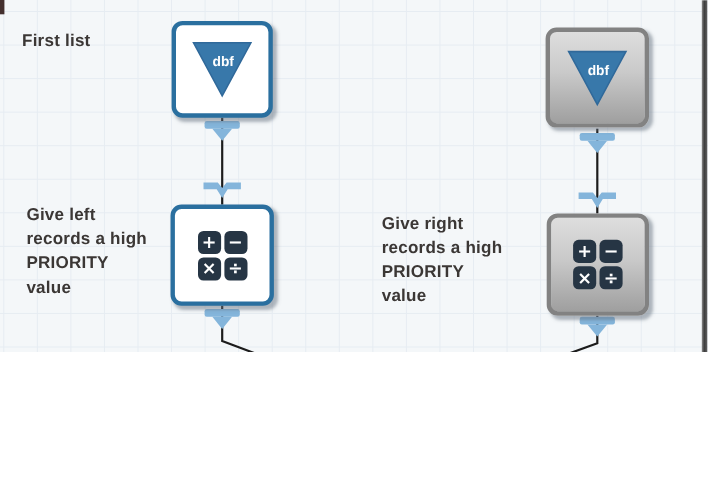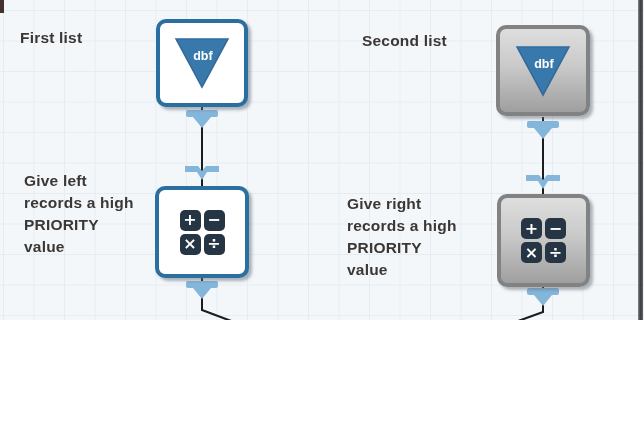--- a/index.html
+++ b/index.html
@@ -48,22 +48,21 @@
 <body>
 
 <div class="page">
   <div class="torn-wrap">
     <div class="canvas">
 
       <div class="right-border"></div>
       <div class="corner-mark"></div>
 
       <div class="ann" style="left:20px;top:27px">First list</div>
-      <div class="ann" style="left:362px;top:30px">Second list</div>
-      <div class="ann" style="left:24px;top:170px">Give left
+      <div class="ann" style="left:24px;top:185px">Give left
 records a high
 PRIORITY
 value</div>
       <div class="ann" style="left:347px;top:193px">Give right
 records a high
 PRIORITY
 value</div>
 
       <svg class="overlay" width="644" height="442" viewBox="0 0 644 442">
         <rect x="359" y="387" width="14" height="12" fill="#84b5db"></rect>

